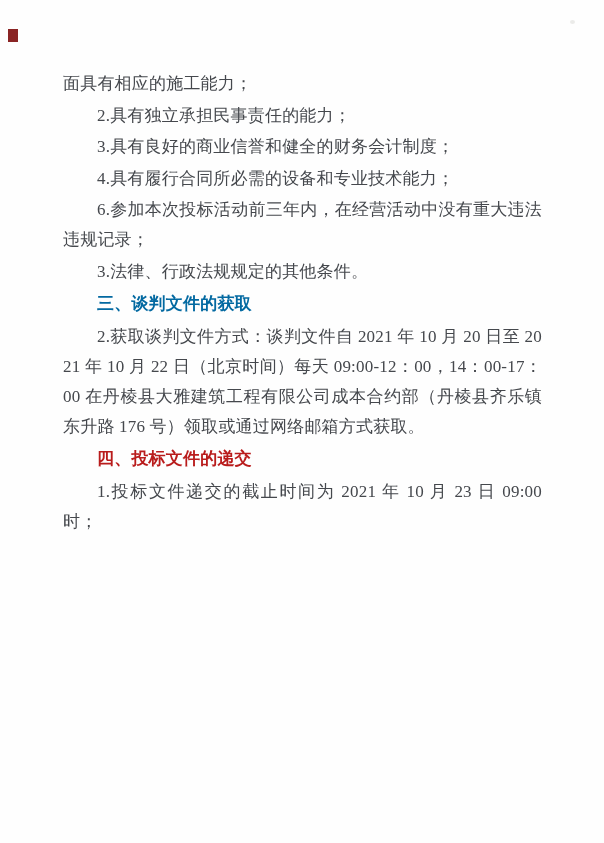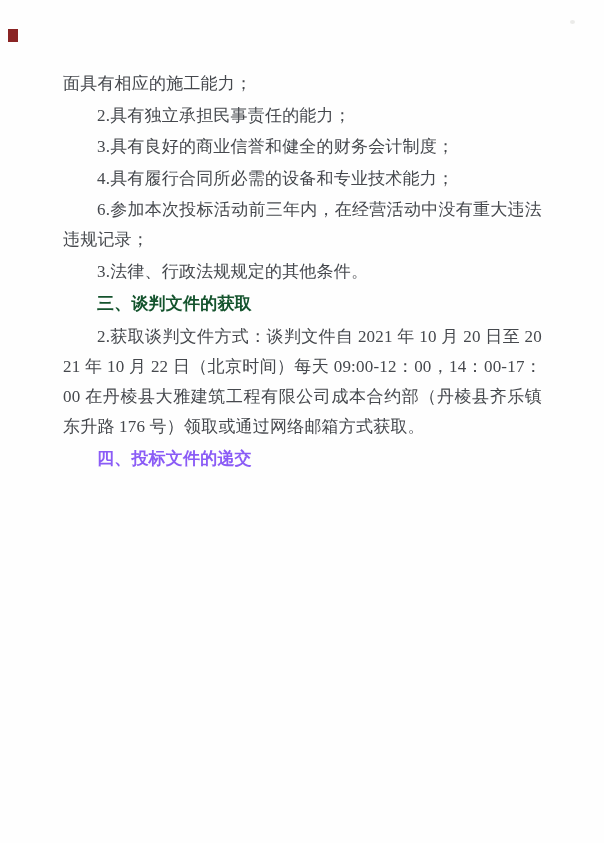--- a/index.html
+++ b/index.html
@@ -64,17 +64,18 @@
 <div class="page" style="background: rgb(254, 254, 254); color: rgb(69, 72, 77);">
   <div class="red-mark" style="background: rgb(138, 36, 36);"></div>
   <div class="smudge"></div>
   <div class="doc-body" id="doc-body">
       <p><span>面具有相应的施工能力；</span></p>
       <p class="indent"><span>2.具有独立承担民事责任的能力；</span></p>
       <p class="indent"><span>3.具有良好的商业信誉和健全的财务会计制度；</span></p>
       <p class="indent"><span>4.具有履行合同所必需的设备和专业技术能力；</span></p>
       <p class="indent"><span>6.参加本次投标活动前三年内，在经营活动中没有重大违法违规记录；</span></p>
       <p class="indent"><span>3.法律、行政法规规定的其他条件。</span></p>
-      <p class="indent heading" style="color: #14532d;"><span>三、谈判文件的获取</span></p>
+      <p class="indent heading" style="color: #0369a1;"><span>三、谈判文件的获取</span></p>
       <p class="indent"><span>2.获取谈判文件方式：谈判文件自 2021 年 10 月 20 日至 2021 年 10 月 22 日（北京时间）每天 09:00-12：00，14：00-17：00 在</span><span class="u">丹棱县大雅建筑工程有限公司成本合约部</span><span>（丹棱县齐乐镇东升路 176 号）领取或通过网络邮箱方式获取。</span></p>
-      <p class="indent heading" style="color: #8b5cf6;"><span>四、投标文件的递交</span></p>
+      <p class="indent heading" style="color: #b91c1c;"><span>四、投标文件的递交</span></p>
+      <p class="indent"><span>1.投标文件递交的截止时间为 2021 年 10 月 23 日 09:00 时；</span></p>
     </div>
 </div>
 
 </body></html>

